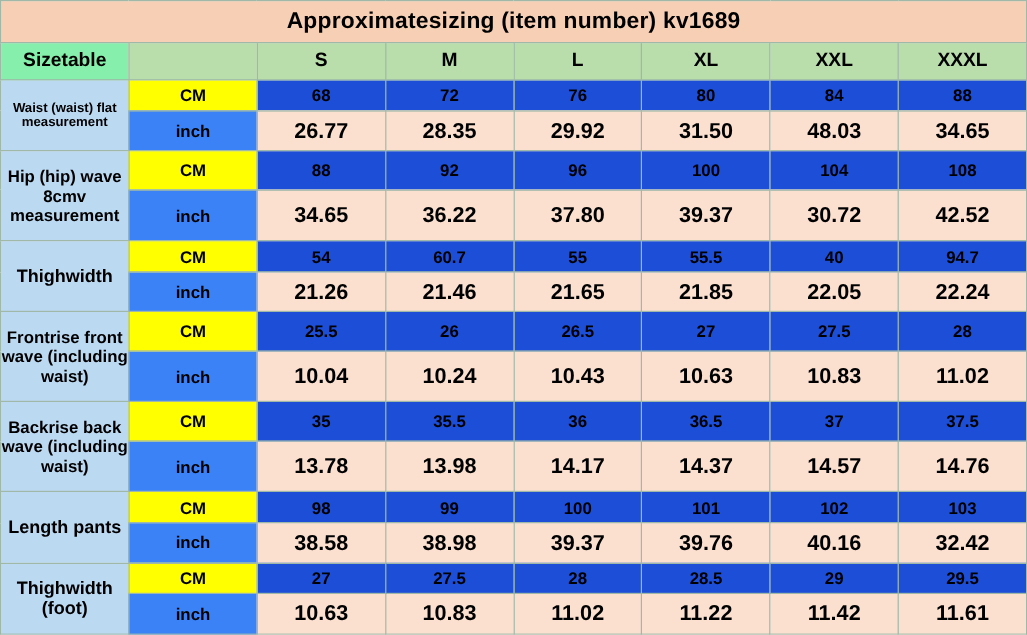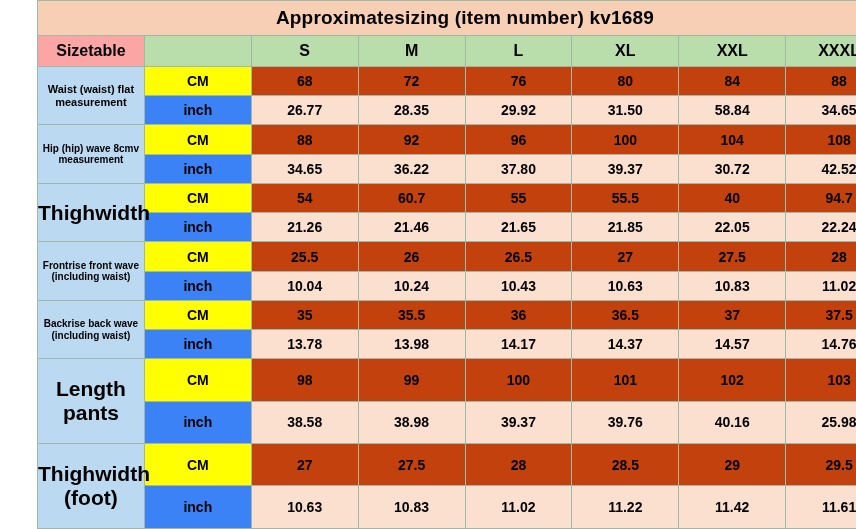--- a/index.html
+++ b/index.html
@@ -11,21 +11,20 @@
     width: 856px;
     height: 529px;
     font-family: "Liberation Sans", sans-serif;
     overflow: hidden;
   }
   #sheet {
     width: 823px;
     height: 529px;
     position: relative;
     box-sizing: border-box;
-    padding-left: 37px;
   }
   table.size-table {
     width: 856px;
     height: 529px;
     border-collapse: collapse;
     table-layout: fixed;
   }
   table.size-table td {
     border: 1px solid #9fb8a8;
     text-align: center;
@@ -38,64 +37,64 @@
   .title-cell {
     background: #f7cfb4;
     font-size: 19px;
     font-weight: bold;
     letter-spacing: 0.2px;
     height: 34px;
     border: 1px solid #9fb8a8;
   }
   
   .hdr-label {
-    background: #fca5a5;
+    background: #86efac;
     font-size: 16px;
     height: 30px;
   }
   .hdr-unitblank {
     background: #b9ddab;
   }
   .hdr-size {
     background: #b9ddab;
     font-size: 16px;
   }
   
   .rowlabel {
     background: #bcd9f2;
-    font-size: 21px;
+    font-size: 15px;
     line-height: 1.15;
     padding: 2px 4px;
   }
   .rowlabel.small {
     font-size: 11px;
   }
   .rowlabel.tiny {
-    font-size: 10px;
+    font-size: 14px;
     margin-left: 28px;
   }
   
   .unit-cm {
     background: #ffff00;
     font-size: 14px;
     width: 112px;
   }
   .unit-inch {
     background: #3b82f6;
     font-size: 14px;
     width: 112px;
   }
   
   .val-cm {
-    background: #c2410c;
+    background: #1d4ed8;
     font-size: 14px;
   }
   .val-inch {
     background: #fbe0d0;
-    font-size: 14px;
+    font-size: 18px;
   }
   .col-label { width: 218px; }
   .col-unit  { width: 112px; }
   .col-s     { width: 102px; }
   .col-m     { width: 102px; }
   .col-l     { width: 88px; }
   .col-xl    { width: 84px; }
   .col-xxl   { width: 76px; }
   .col-xxxl  { width: 74px; }
 </style>
@@ -127,21 +126,21 @@
           <td class="val-cm col-xl">80</td>
           <td class="val-cm col-xxl">84</td>
           <td class="val-cm col-xxxl">88</td>
         </tr>
         <tr>
           <td class="unit-inch col-unit">inch</td>
           <td class="val-inch col-s">26.77</td>
           <td class="val-inch col-m">28.35</td>
           <td class="val-inch col-l">29.92</td>
           <td class="val-inch col-xl">31.50</td>
-          <td class="val-inch col-xxl">58.84</td>
+          <td class="val-inch col-xxl">48.03</td>
           <td class="val-inch col-xxxl">34.65</td>
         </tr>
         <tr>
           <td class="rowlabel col-label tiny" rowspan="2">Hip (hip) wave 8cmv measurement</td>
           <td class="unit-cm col-unit">CM</td>
           <td class="val-cm col-s">88</td>
           <td class="val-cm col-m">92</td>
           <td class="val-cm col-l">96</td>
           <td class="val-cm col-xl">100</td>
           <td class="val-cm col-xxl">104</td>
@@ -223,21 +222,21 @@
           <td class="val-cm col-xxl">102</td>
           <td class="val-cm col-xxxl">103</td>
         </tr>
         <tr>
           <td class="unit-inch col-unit">inch</td>
           <td class="val-inch col-s">38.58</td>
           <td class="val-inch col-m">38.98</td>
           <td class="val-inch col-l">39.37</td>
           <td class="val-inch col-xl">39.76</td>
           <td class="val-inch col-xxl">40.16</td>
-          <td class="val-inch col-xxxl">25.98</td>
+          <td class="val-inch col-xxxl">32.42</td>
         </tr>
         <tr>
           <td class="rowlabel col-label" rowspan="2">Thighwidth (foot)</td>
           <td class="unit-cm col-unit">CM</td>
           <td class="val-cm col-s">27</td>
           <td class="val-cm col-m">27.5</td>
           <td class="val-cm col-l">28</td>
           <td class="val-cm col-xl">28.5</td>
           <td class="val-cm col-xxl">29</td>
           <td class="val-cm col-xxxl">29.5</td>

